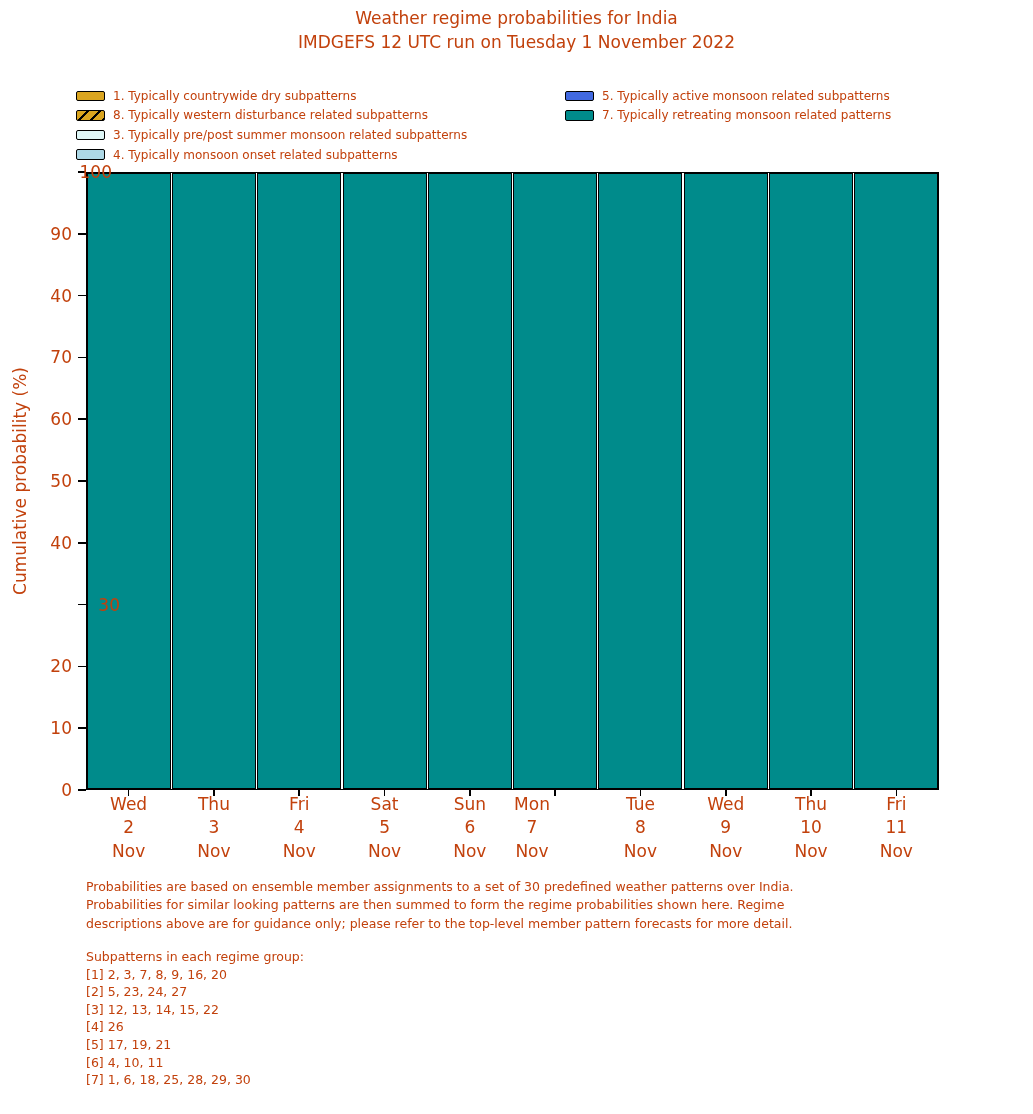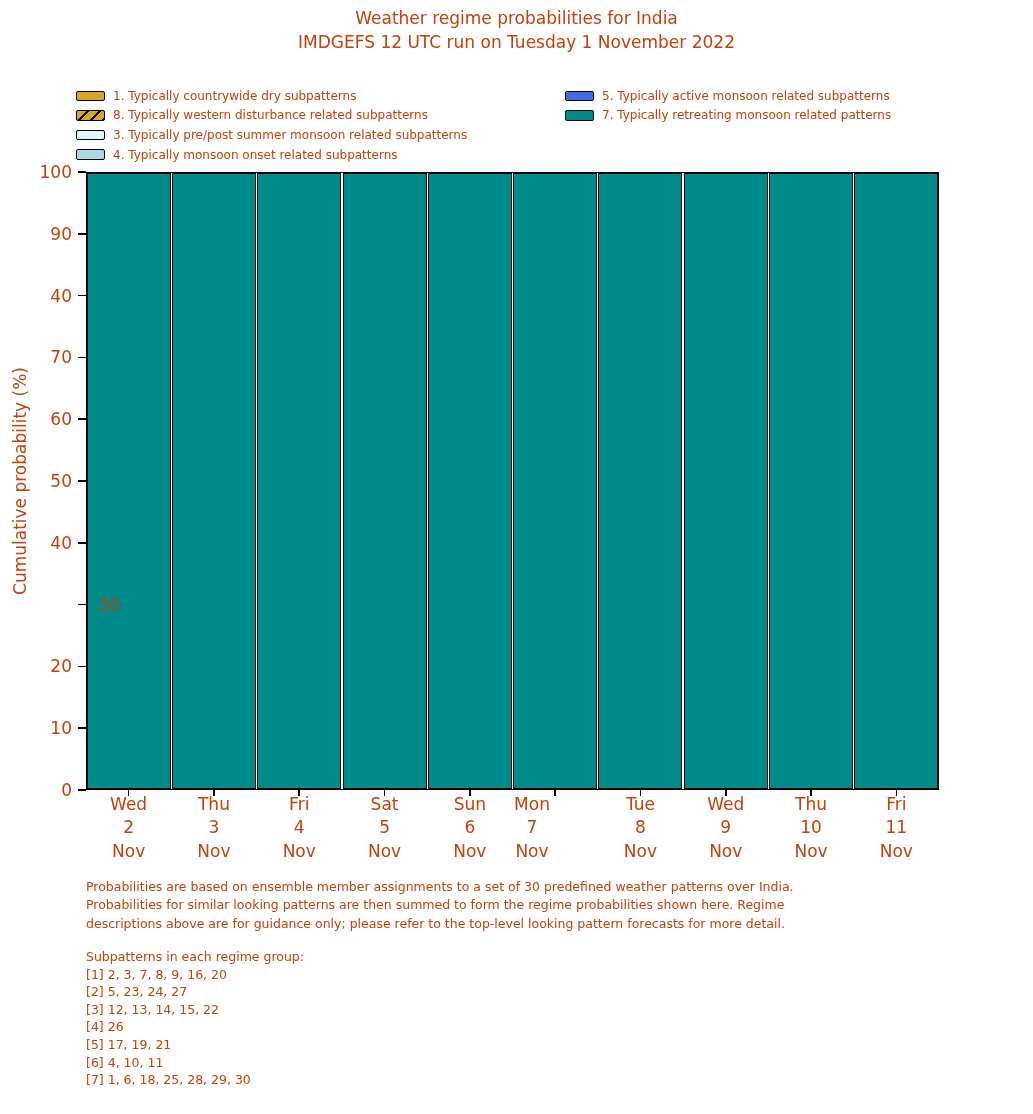--- a/index.html
+++ b/index.html
@@ -129,21 +129,21 @@
       <div class="ytick-label" style="top: 481px;">50</div>
       <div class="ytick-mark" style="top: 418.4px;"></div>
       <div class="ytick-label" style="top: 419.2px;">60</div>
       <div class="ytick-mark" style="top: 356.6px;"></div>
       <div class="ytick-label" style="top: 357.4px;">70</div>
       <div class="ytick-mark" style="top: 294.8px;"></div>
       <div class="ytick-label" style="top: 295.6px;">40</div>
       <div class="ytick-mark" style="top: 233px;"></div>
       <div class="ytick-label" style="top: 233.8px;">90</div>
       <div class="ytick-mark" style="top: 171.2px;"></div>
-      <div class="ytick-label" style="top: 172px;">100</div>
+      <div class="ytick-label" style="top: 172px; padding-left: 40px;">100</div>
     </div>
   <div id="xaxis">
       <div class="xtick-mark" style="left: 127.85px;"></div>
       <div class="xtick-label" style="left: 68.65px;">
         <div>Wed</div>
         <div>2</div>
         <div>Nov</div>
       </div>
       <div class="xtick-mark" style="left: 213.15px;"></div>
       <div class="xtick-label" style="left: 153.95px;">
@@ -197,21 +197,21 @@
       <div class="xtick-label" style="left: 836.35px;">
         <div>Fri</div>
         <div>11</div>
         <div>Nov</div>
       </div>
     </div>
 
   <div class="footer-block">
     <div>Probabilities are based on ensemble member assignments to a set of 30 predefined weather patterns over India.</div>
     <div>Probabilities for similar looking patterns are then summed to form the regime probabilities shown here. Regime</div>
-    <div>descriptions above are for guidance only; please refer to the top-level looking pattern forecasts for more detail.</div>
+    <div>descriptions above are for guidance only; please refer to the top-level member pattern forecasts for more detail.</div>
   </div>
 
   <div class="subpatterns-block">
     <div>Subpatterns in each regime group:</div>
     <div>[1] 2, 3, 7, 8, 9, 16, 20</div>
     <div>[2] 5, 23, 24, 27</div>
     <div>[3] 12, 13, 14, 15, 22</div>
     <div>[4] 26</div>
     <div>[5] 17, 19, 21</div>
     <div>[6] 4, 10, 11</div>

